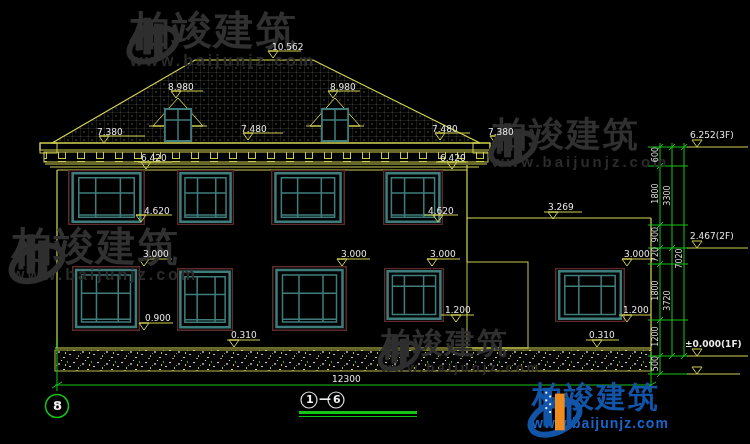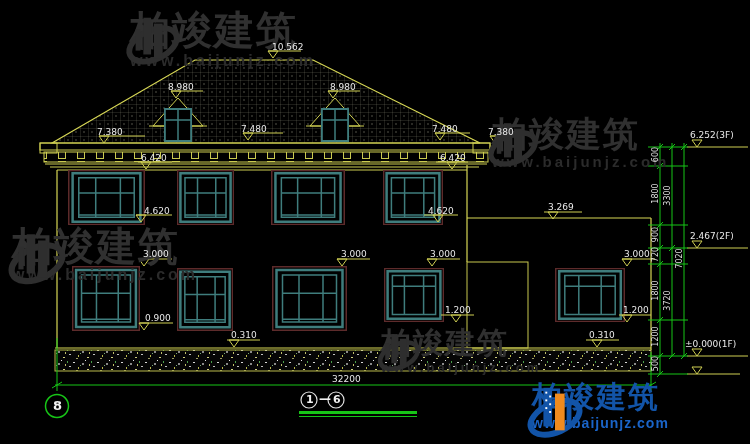--- a/index.html
+++ b/index.html
@@ -251,33 +251,33 @@
   <div class="lbl" style="left:430px;top:249px;">3.000</div>
   <div class="lbl" style="left:624px;top:249px;">3.000</div>
   <div class="lbl" style="left:445px;top:305px;">1.200</div>
   <div class="lbl" style="left:623px;top:305px;">1.200</div>
   <div class="lbl" style="left:145px;top:313px;">0.900</div>
   <div class="lbl" style="left:231px;top:330px;">0.310</div>
   <div class="lbl" style="left:589px;top:330px;">0.310</div>
 
   <div class="lvl-right" style="left:690px;top:130px;">6.252(3F)</div>
   <div class="lvl-right" style="left:690px;top:231px;">2.467(2F)</div>
-  <div class="lvl-right" style="left:685px;top:339px;">±0.000(1F)</div>
+  <div class="lvl-right" style="left:685px;top:339px;font-weight:bold;">±0.000(1F)</div>
 
   <div class="dimv" style="left:634px;top:150px;">600</div>
   <div class="dimv" style="left:634px;top:189px;">1800</div>
   <div class="dimv" style="left:634px;top:230px;">900</div>
   <div class="dimv" style="left:634px;top:250px;">720</div>
   <div class="dimv" style="left:634px;top:286px;">1800</div>
   <div class="dimv" style="left:634px;top:332px;">1200</div>
   <div class="dimv" style="left:634px;top:359px;">500</div>
   <div class="dimv" style="left:646px;top:191px;">3300</div>
   <div class="dimv" style="left:646px;top:296px;">3720</div>
   <div class="dimv" style="left:658px;top:254px;">7020</div>
 
-  <div class="dim-total" style="left:332px;top:374px;">32200</div>
+  <div class="dim-total" style="left:332px;top:374px;">12300</div>
 
   <div class="sheet-num" style="left:53px;top:398px;">8</div>
   <div class="title-digit" style="left:306px;top:393px;">1</div>
   <div class="title-dash" style="left:319px;top:392px;">—</div>
   <div class="title-digit" style="left:333px;top:393px;">6</div>
 
 </div>
 
 </body></html>

